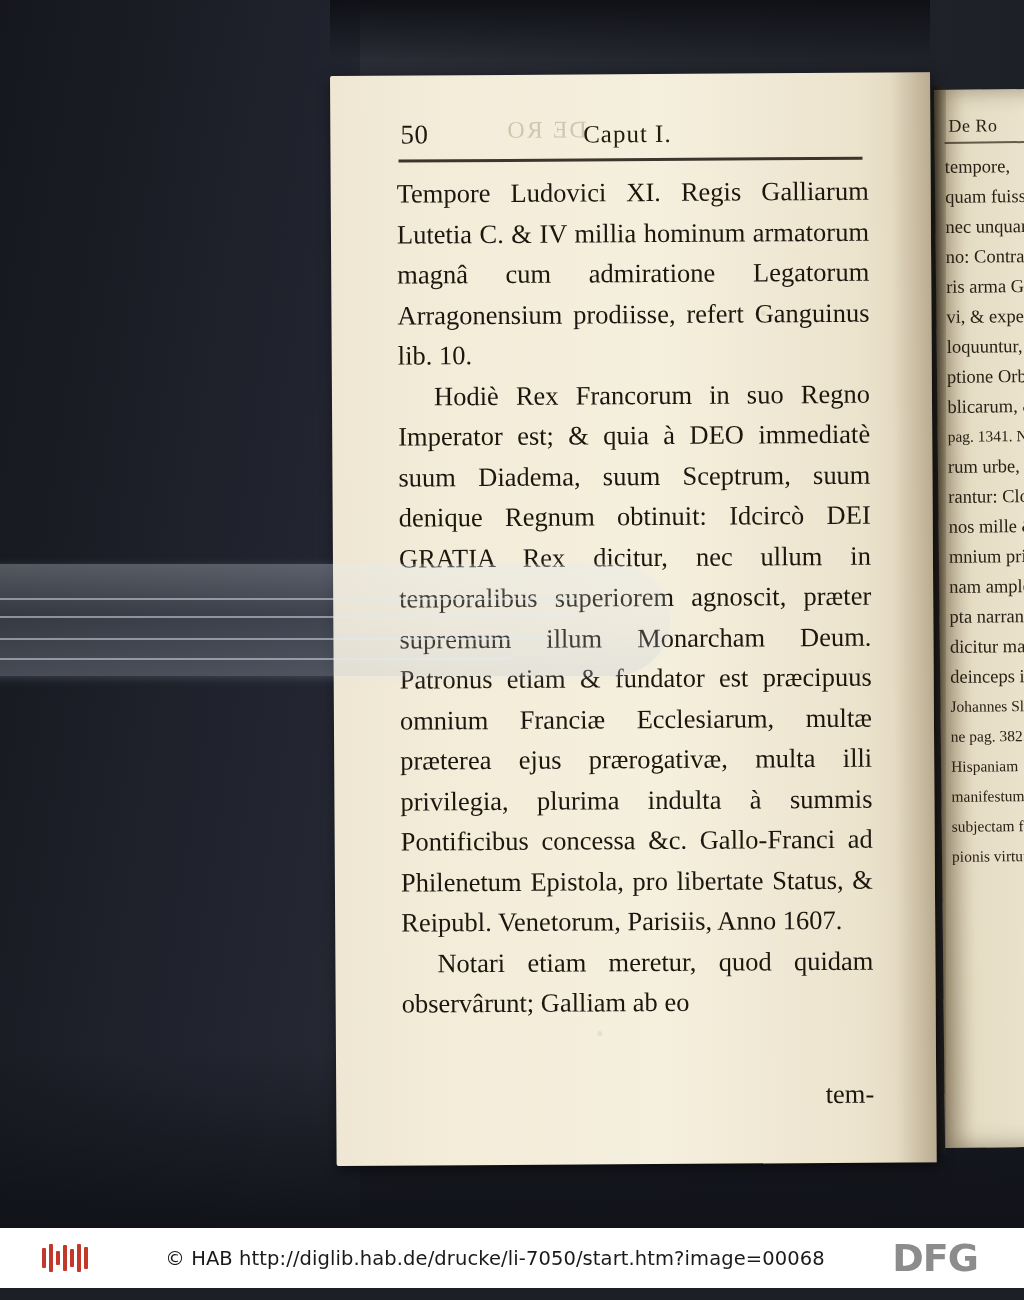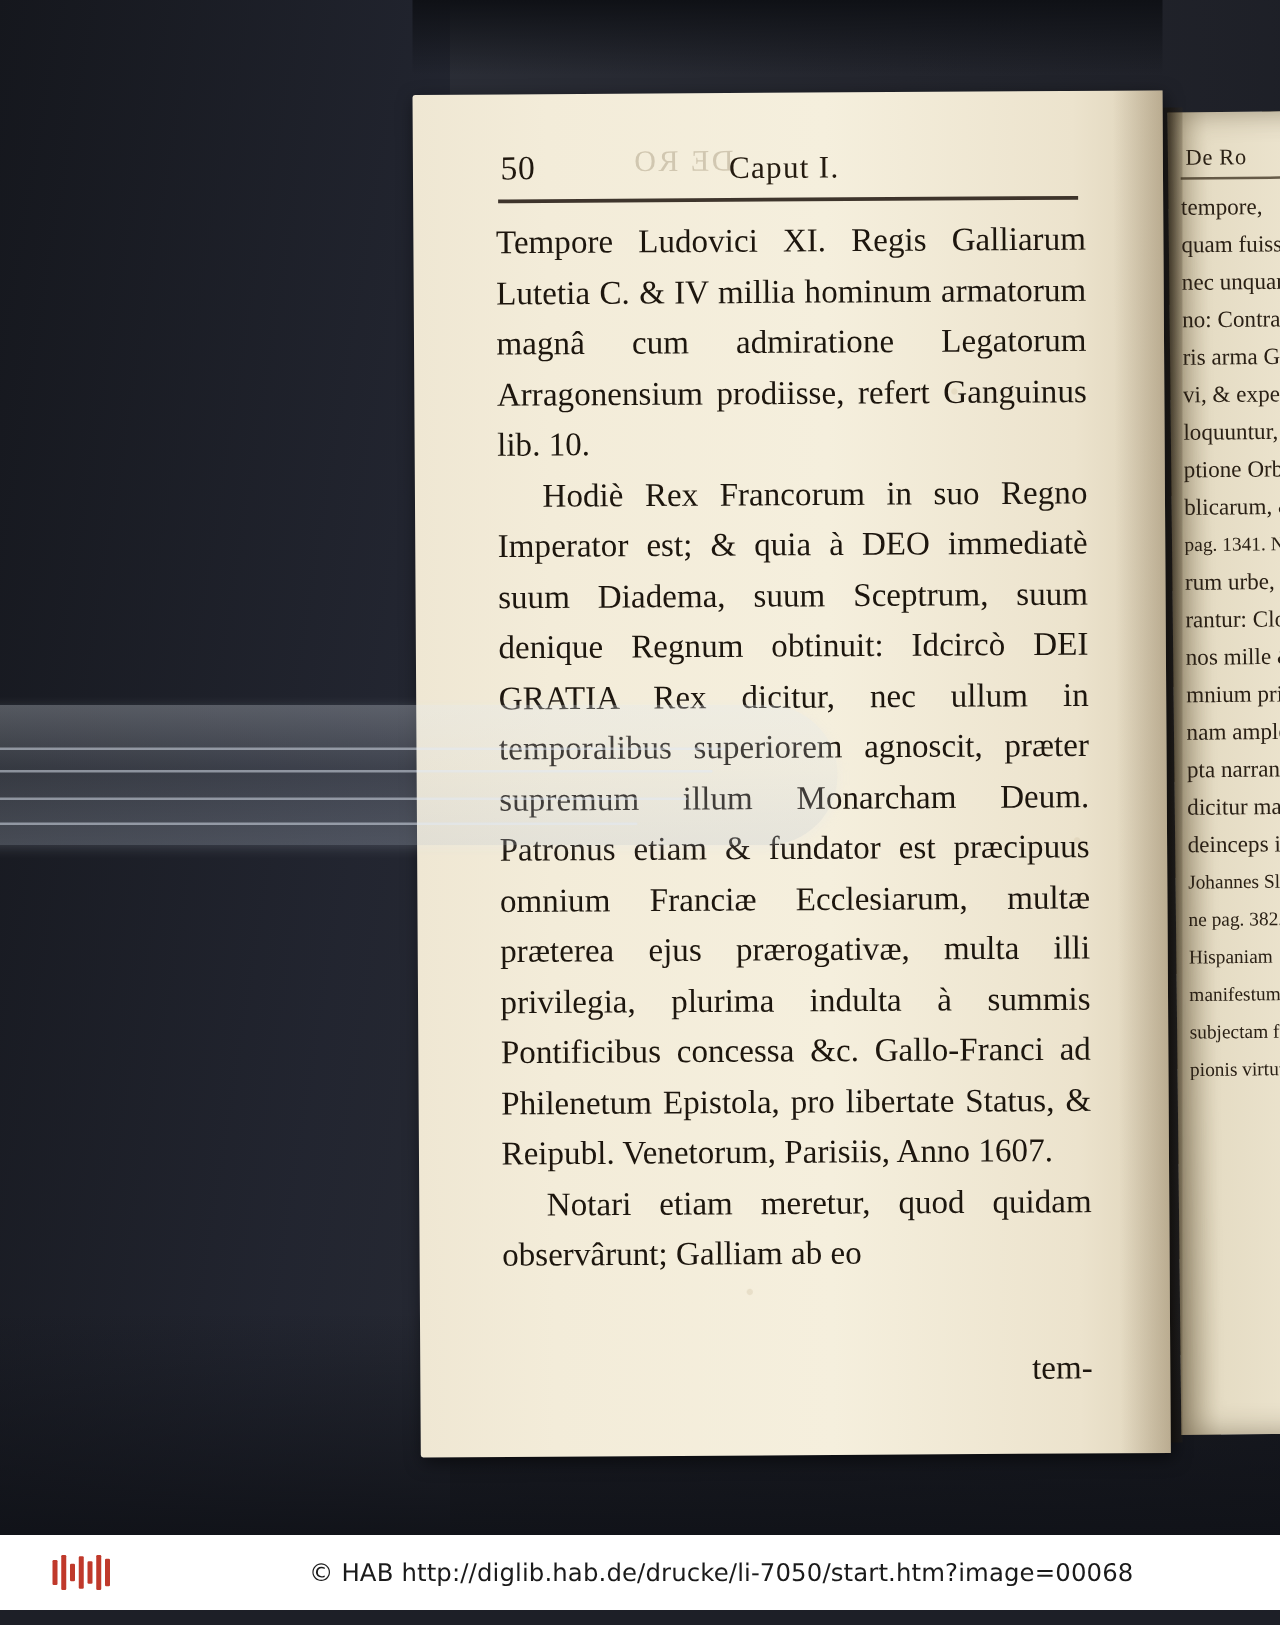--- a/index.html
+++ b/index.html
@@ -335,15 +335,16 @@
     <div class="footer-logo-left">
       <div class="bar b1"></div>
         <div class="bar b2"></div>
         <div class="bar b3"></div>
         <div class="bar b4"></div>
         <div class="bar b5"></div>
         <div class="bar b6"></div>
         <div class="bar b7"></div>
     </div>
     <div class="footer-text">© HAB http://diglib.hab.de/drucke/li-7050/start.htm?image=00068</div>
+    <div class="footer-logo-right">DFG</div>
   </div>
 
 </div>
 
 </body></html>

